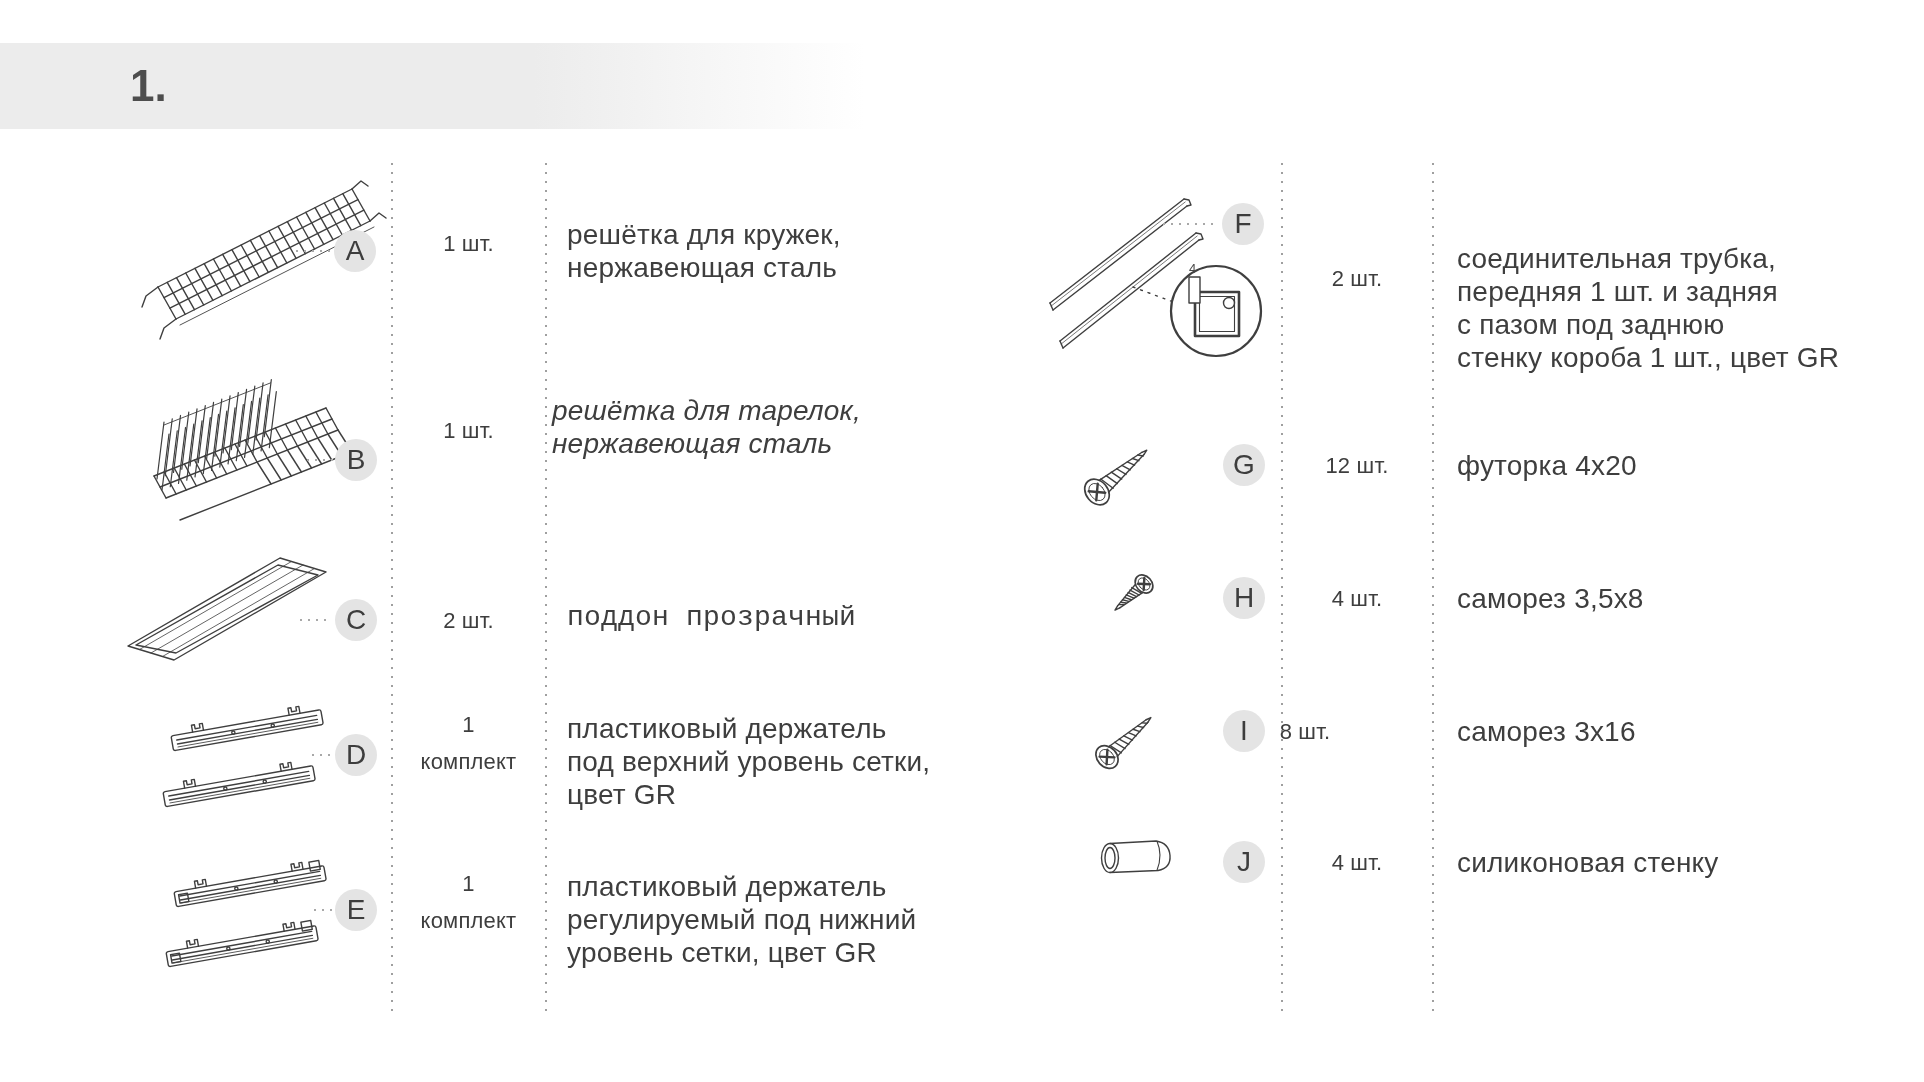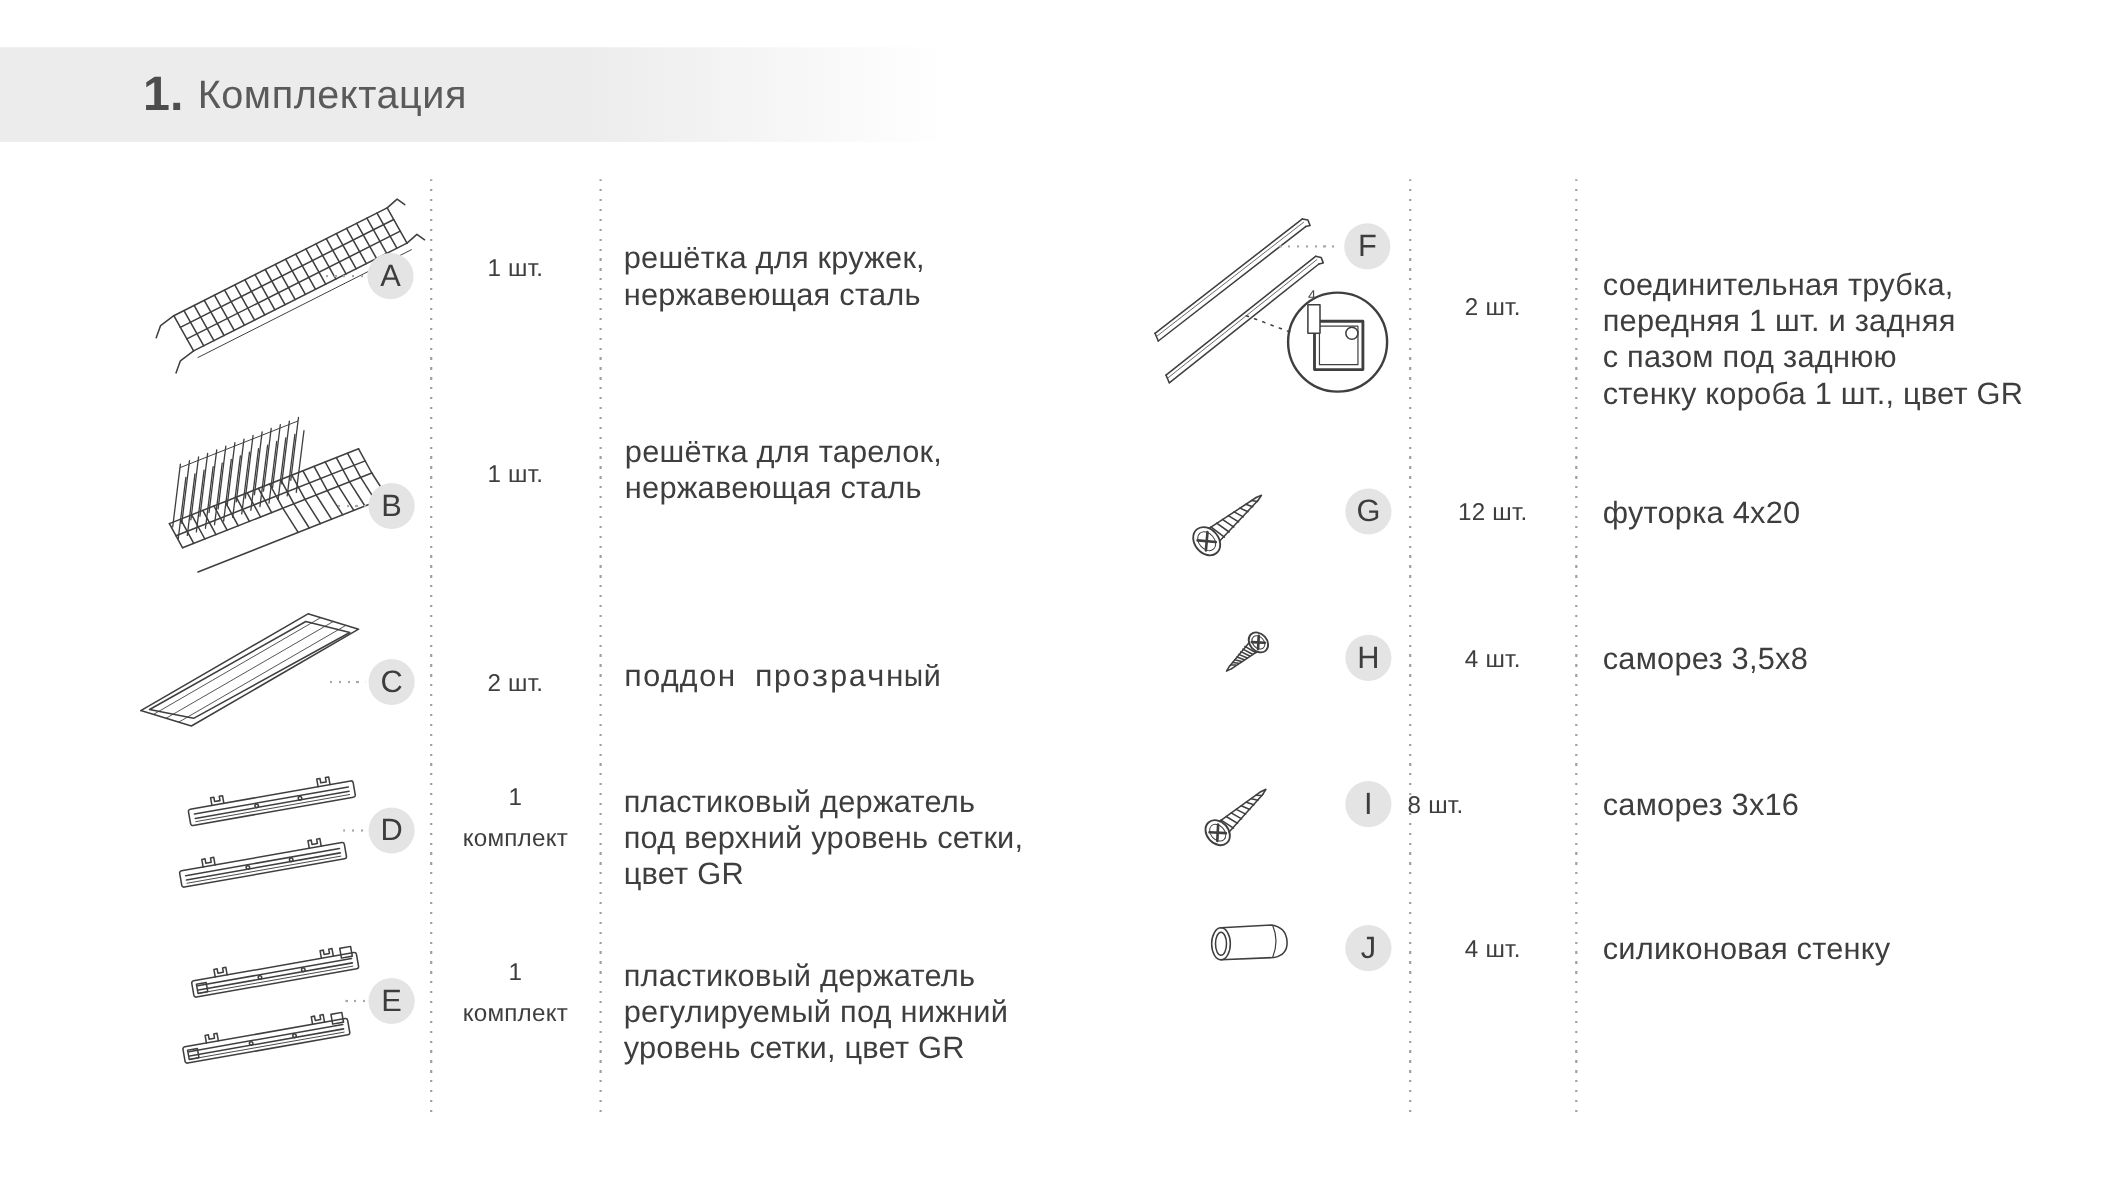--- a/index.html
+++ b/index.html
@@ -23,21 +23,20 @@
         letter-spacing:.2px;color:#3e3e3e;}
   .illo{position:absolute;}
   .illo svg{display:block;width:100%;height:100%;}
 </style>
 </head>
 <body>
 
 <div class="page">
   <div class="banner">
     <span class="num">1.</span>
-    <span class="ttl">Комплектация</span>
   </div>
   <div class="vsep" style="left:391px"></div>
   <div class="vsep" style="left:545px"></div>
   <div class="vsep" style="left:1281px"></div>
   <div class="vsep" style="left:1432px"></div>
   <div id="rows">
       <div class="illo" style="left: 128px; top: 175px; width: 260px; height: 170px;">
         <svg viewBox="0 0 260 170" fill="none" stroke="#3f3f3f" stroke-width="1.4" stroke-linecap="round" stroke-linejoin="round">
           <line x1="30" y1="112" x2="224" y2="14"></line>
           <line x1="35.94" y1="122.56" x2="229.94" y2="24.560000000000002"></line>
@@ -137,21 +136,21 @@
           <line x1="118.07200000000002" y1="87.832" x2="125.07200000000002" y2="30.831999999999994" stroke-width="1.2"></line>
           <line x1="123.07200000000002" y1="98.832" x2="130.072" y2="42.831999999999994" stroke-width="1.2"></line>
           <line x1="126.328" y1="84.568" x2="133.328" y2="27.567999999999998" stroke-width="1.2"></line>
           <line x1="131.328" y1="95.568" x2="138.328" y2="39.568" stroke-width="1.2"></line>
           <line x1="26" y1="73" x2="132.64" y2="30.840000000000003" stroke-width="0.9"></line>
         </svg>
       </div>
       <div class="leader" style="left: 307px; width: 26px; top: 459px;"></div>
       <div class="badge" style="left: 335px; top: 439px;">B</div>
       <div class="qty" style="left: 392px; width: 153px; top: 414px; line-height: 33px;">1 шт.</div>
-      <div class="desc" style="left: 568px; top: 394px;">решётка для тарелок,
+      <div class="desc" style="left: 552px; top: 394px; font-style: italic;">решётка для тарелок,
 нержавеющая сталь</div>
       <div class="illo" style="left: 122px; top: 548px; width: 215px; height: 130px;">
         <svg viewBox="0 0 215 130" fill="none" stroke="#3f3f3f" stroke-width="1.4" stroke-linecap="round" stroke-linejoin="round">
           <polyline points="6 98 158 10 204 24 52 112 6 98"></polyline>
           <polyline points="14 97 156 17 196 27 54 105 14 97"></polyline>
           <line x1="17.5" y1="101.5" x2="169.5" y2="13.5" stroke-width="0.8"></line>
           <line x1="29" y1="105" x2="181" y2="17" stroke-width="0.8"></line>
           <line x1="40.5" y1="108.5" x2="192.5" y2="20.5" stroke-width="0.8"></line>
         </svg>
       </div>

